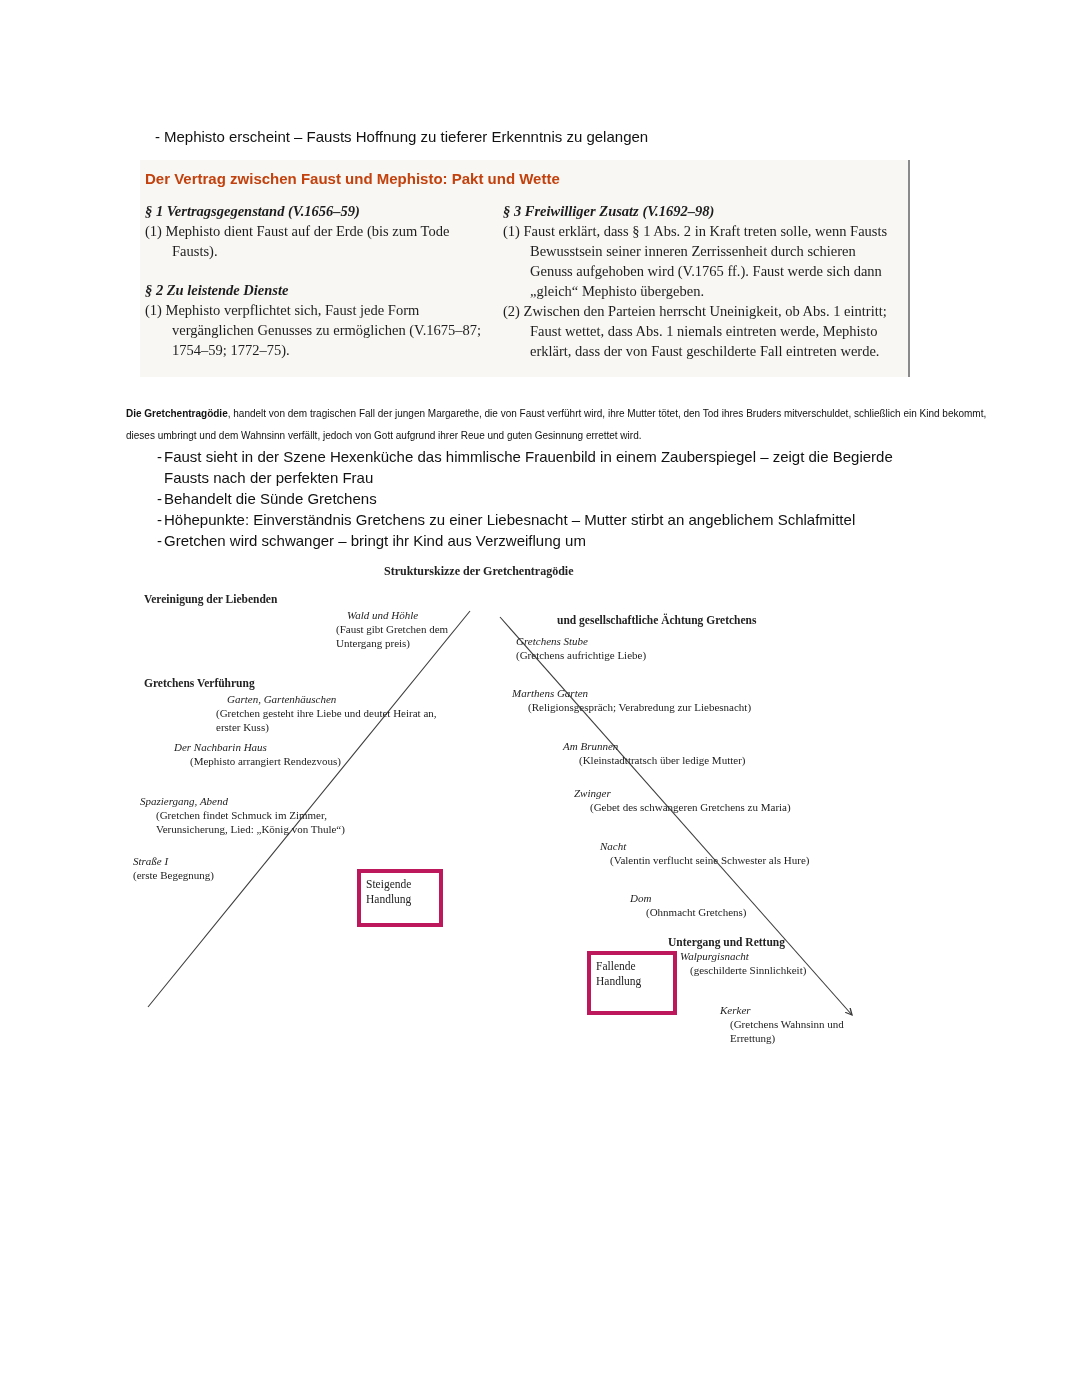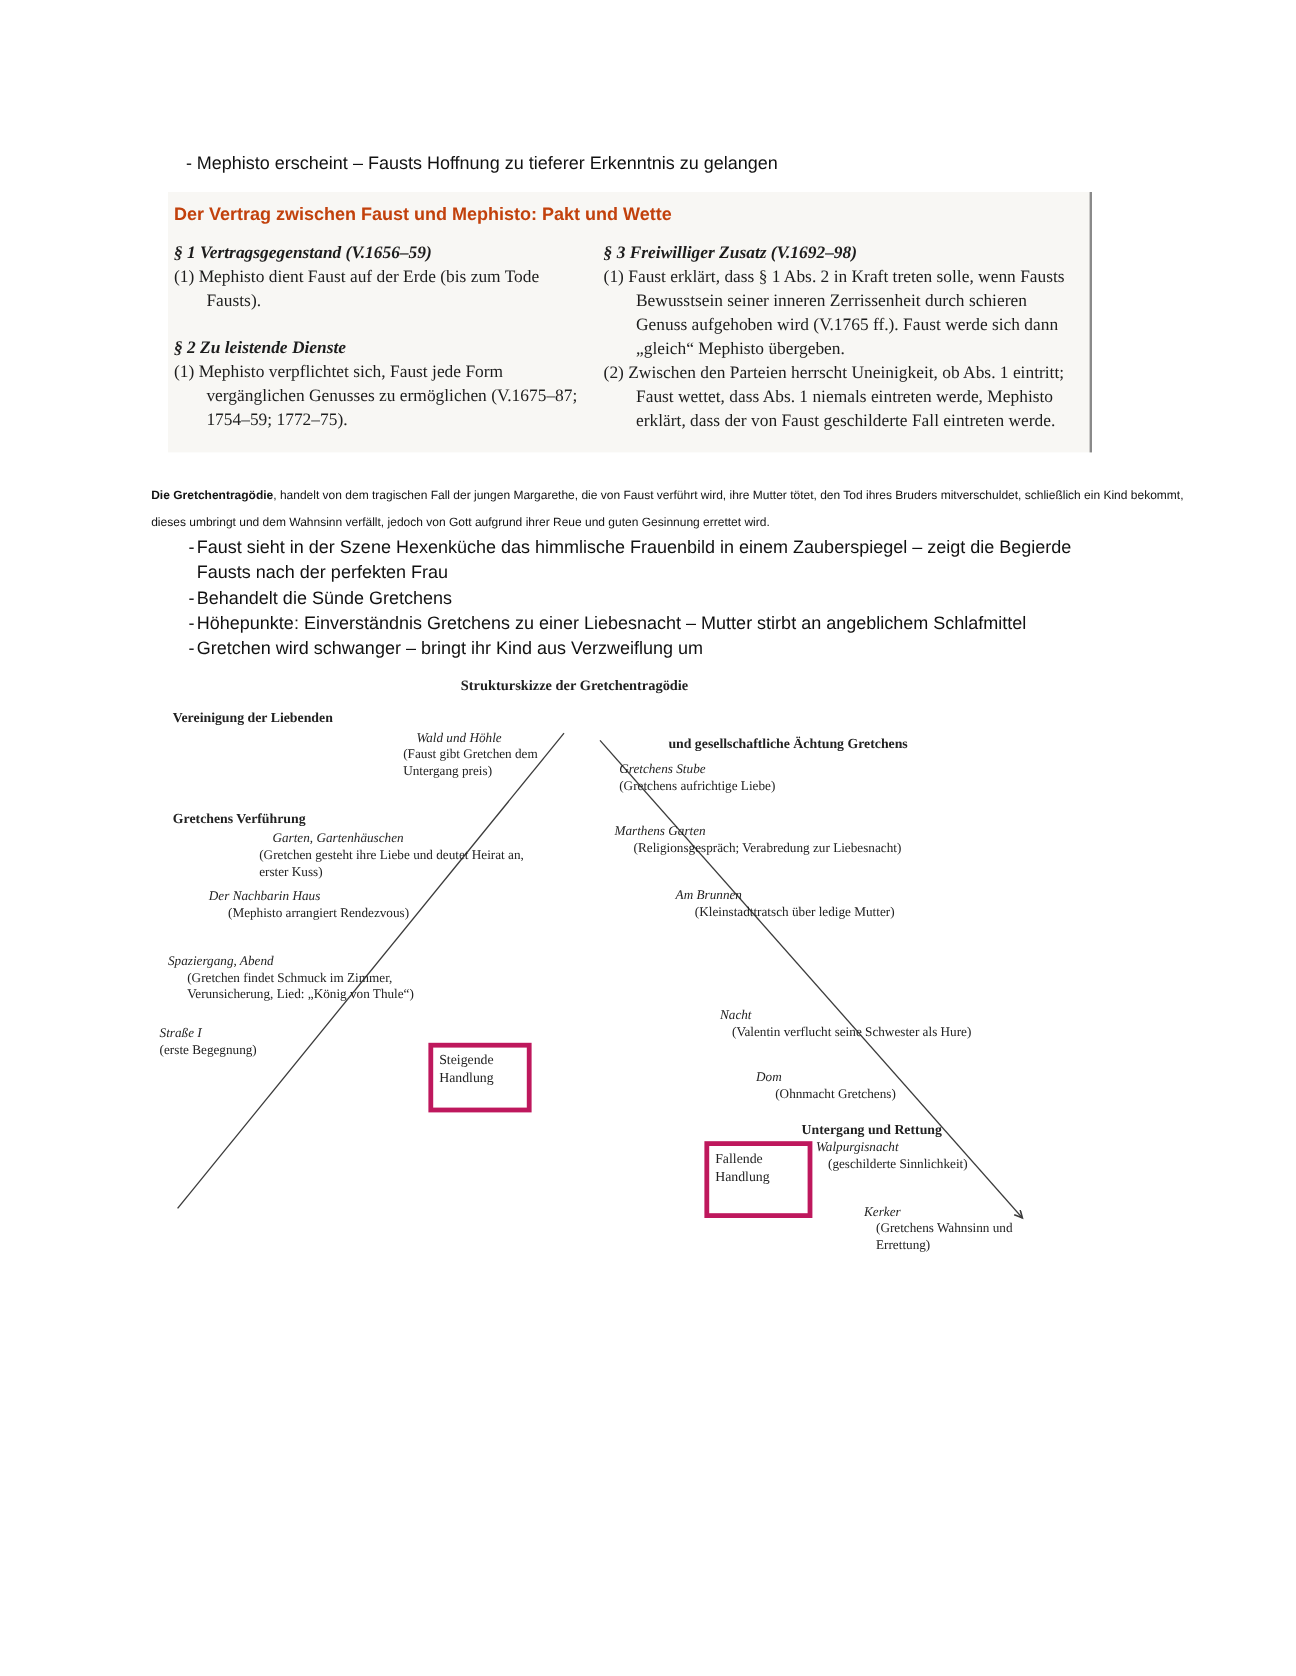--- a/index.html
+++ b/index.html
@@ -172,20 +172,24 @@
     <div class="dnode" style="left:386px; top:127px; width:350px;">
       <div class="dname">Marthens Garten</div>
       <div class="ddesc ind">(Religionsgespräch; Verabredung zur Liebesnacht)</div>
     </div>
 
     <div class="dnode" style="left:437px; top:180px; width:275px;">
       <div class="dname">Am Brunnen</div>
       <div class="ddesc ind">(Kleinstadttratsch über ledige Mutter)</div>
     </div>
 
+    <div class="dnode" style="left:448px; top:227px; width:285px;">
+      <div class="dname">Zwinger</div>
+      <div class="ddesc ind">(Gebet des schwangeren Gretchens zu Maria)</div>
+    </div>
 
     <div class="dnode" style="left:474px; top:280px; width:295px;">
       <div class="dname">Nacht</div>
       <div class="ddesc ind-sm">(Valentin verflucht seine Schwester als Hure)</div>
     </div>
 
     <div class="dnode" style="left:504px; top:332px; width:200px;">
       <div class="dname">Dom</div>
       <div class="ddesc ind">(Ohnmacht Gretchens)</div>
     </div>

